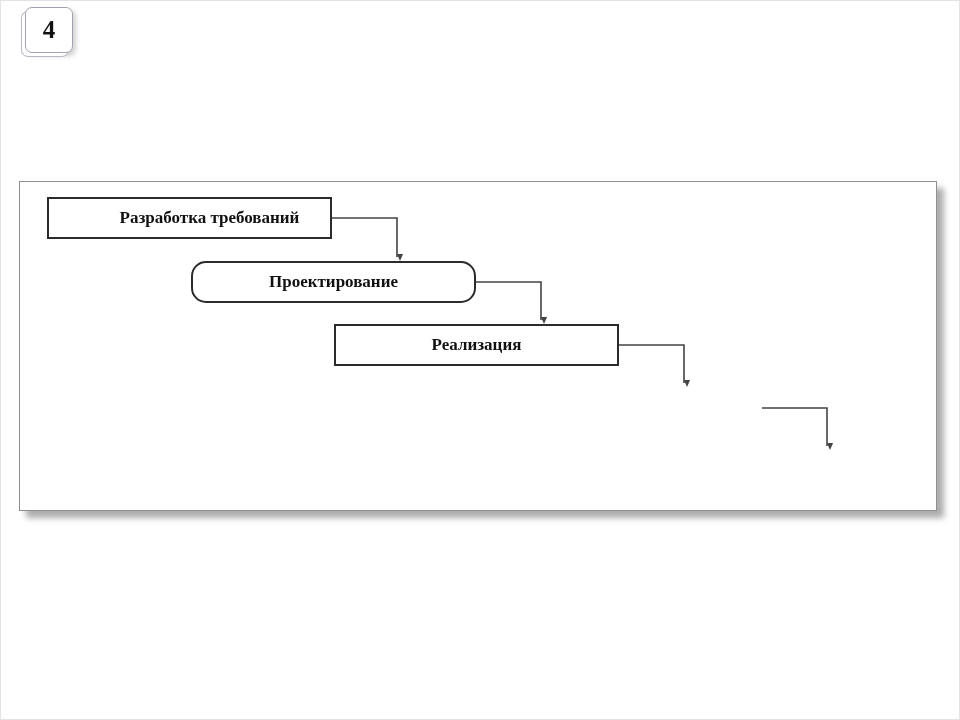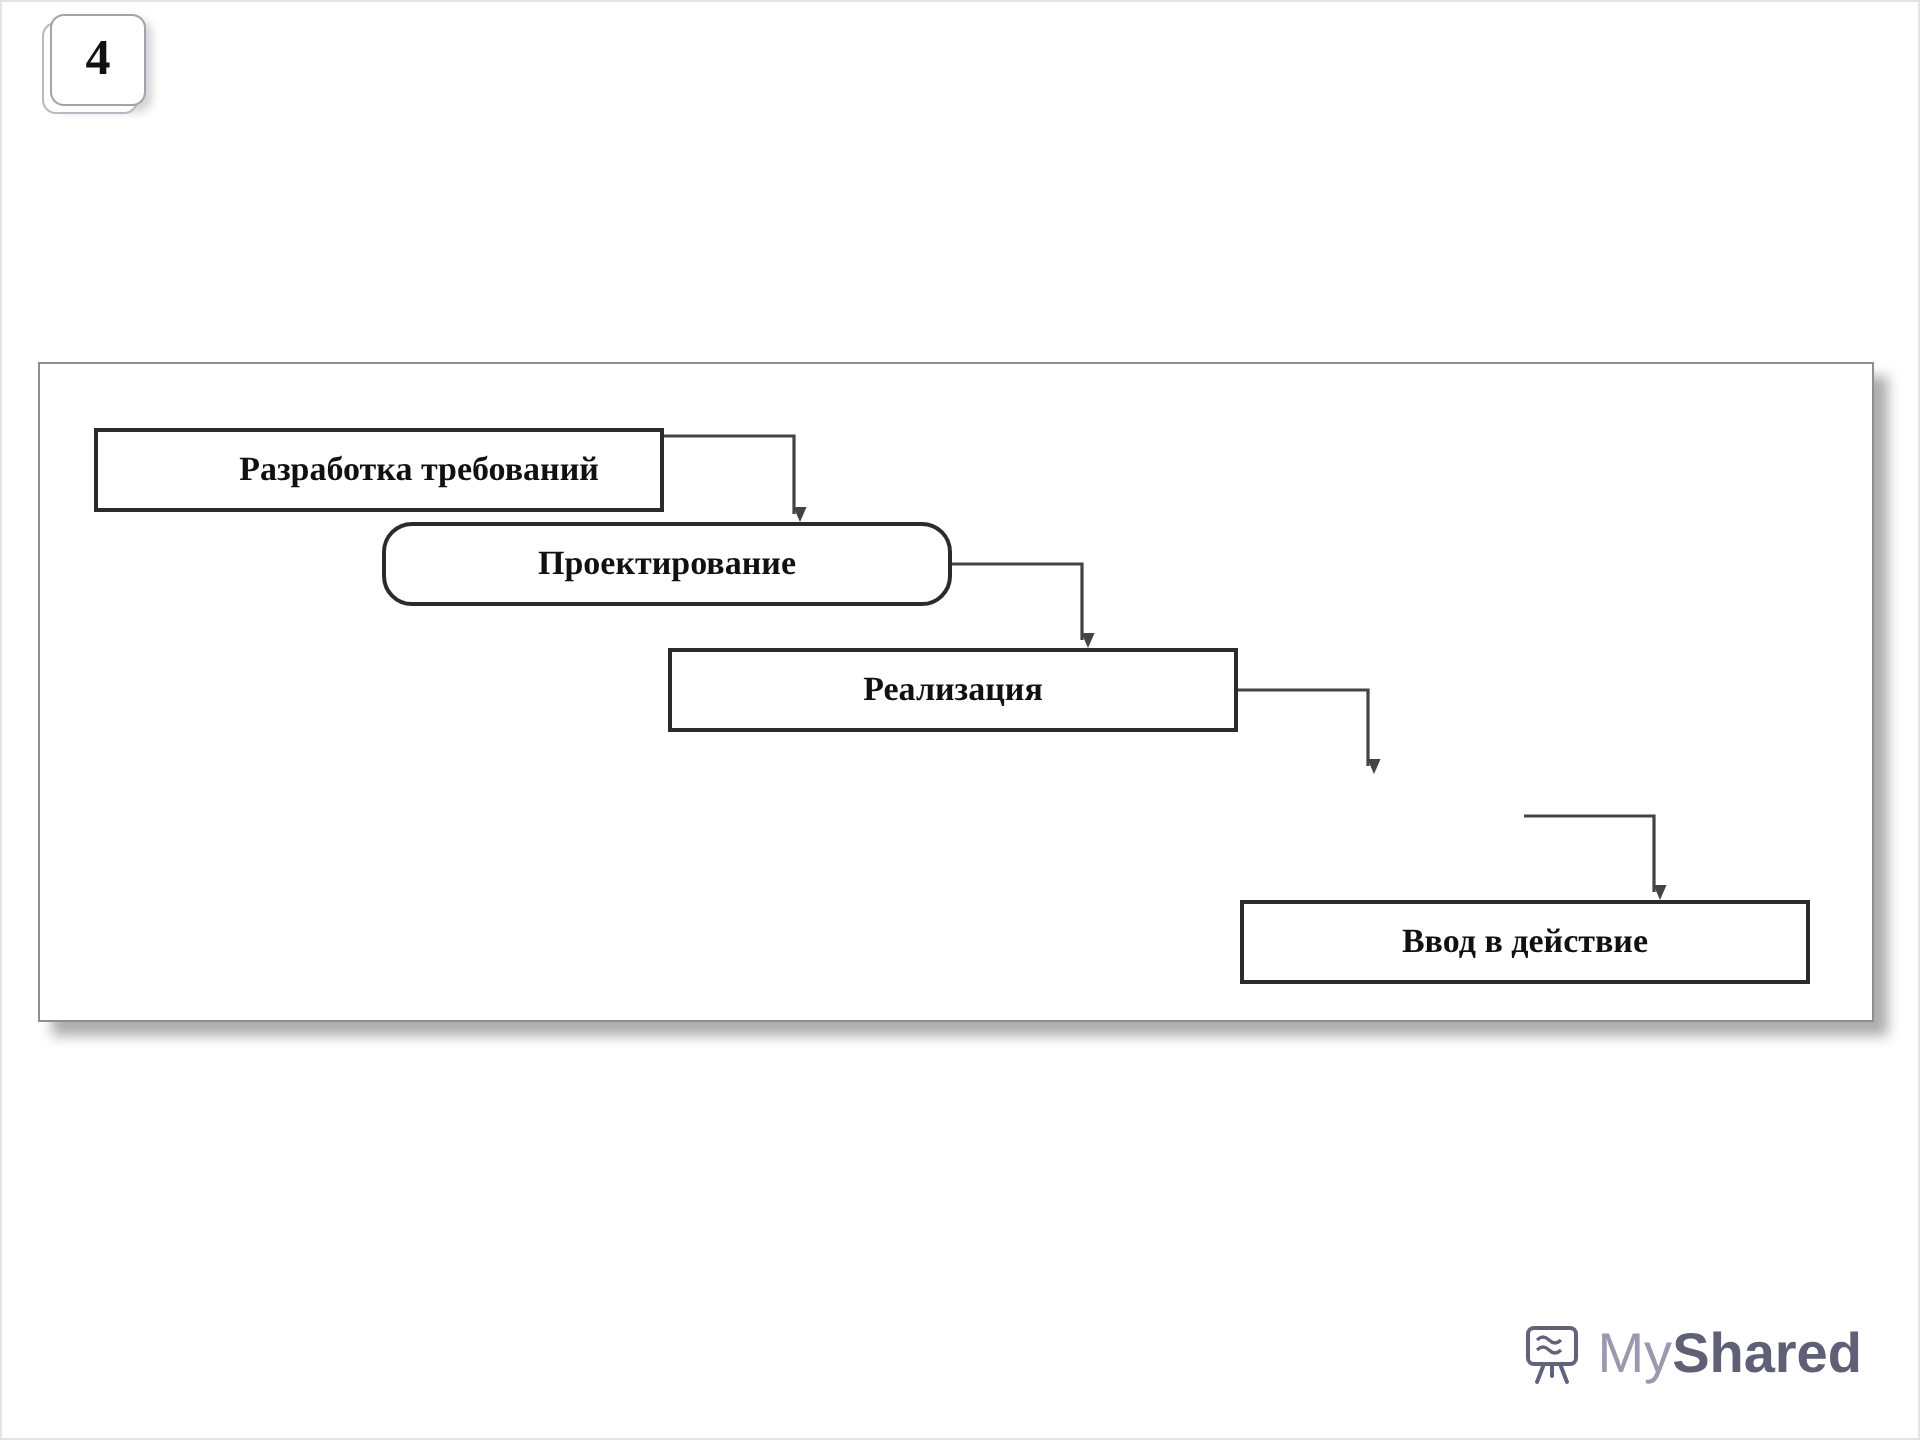--- a/index.html
+++ b/index.html
@@ -86,21 +86,21 @@
     box-sizing: border-box;
     display: flex;
     align-items: center;
     justify-content: center;
     font-family: "Liberation Serif", serif;
     font-weight: bold;
     font-size: 17px;
     color: #111111;
     white-space: nowrap;
   }
-  .fb0 { left: 27px;  top: 32px; padding-left: 40px;  }
+  .fb0 { left: 27px;  top: 15px; padding-left: 40px;  }
   .fb1 { left: 171px; top: 79px; border-radius: 15px;  }
   .fb2 { left: 314px; top: 142px; }
   .fb3 { left: 457px; top: 205px; }
   .fb4 { left: 600px; top: 268px; }
 
   
   .logo {
     position: absolute;
     right: 28px;
     bottom: 26px;
@@ -141,27 +141,17 @@
       </defs>
       <path d="M312 36 H377 V75" fill="none" stroke="#444444" stroke-width="1.6" marker-end="url(#arrowhead)"></path>
       <path d="M456 100 H521 V138" fill="none" stroke="#444444" stroke-width="1.6" marker-end="url(#arrowhead)"></path>
       <path d="M599 163 H664 V201" fill="none" stroke="#444444" stroke-width="1.6" marker-end="url(#arrowhead)"></path>
       <path d="M742 226 H807 V264" fill="none" stroke="#444444" stroke-width="1.6" marker-end="url(#arrowhead)"></path>
     </svg>
 
     <div class="flow-box fb0">Разработка требований</div>
     <div class="flow-box fb1">Проектирование</div>
     <div class="flow-box fb2">Реализация</div>
-    <div class="flow-box fb4">Ввод в действие</div>
 
   </div>
 
-  <div class="logo">
-    <svg width="30" height="32" viewBox="0 0 30 32" xmlns="http://www.w3.org/2000/svg">
-      <rect x="2" y="3" width="24" height="18" rx="3" fill="none" stroke="#62627a" stroke-width="2"></rect>
-      <path d="M6.5 9 q3 -3 6 0 t6 0" fill="none" stroke="#62627a" stroke-width="1.6"></path>
-      <path d="M6.5 14 q3 -3 6 0 t6 0" fill="none" stroke="#62627a" stroke-width="1.6"></path>
-      <path d="M10 21 L6.5 30 M18 21 L21.5 30 M14 21 V27" fill="none" stroke="#62627a" stroke-width="2" stroke-linecap="round"></path>
-    </svg>
-    <span class="logo-text"><span class="logo-my">My</span><span class="logo-shared">Shared</span></span>
-  </div>
 
 </div>
 
 </body></html>

